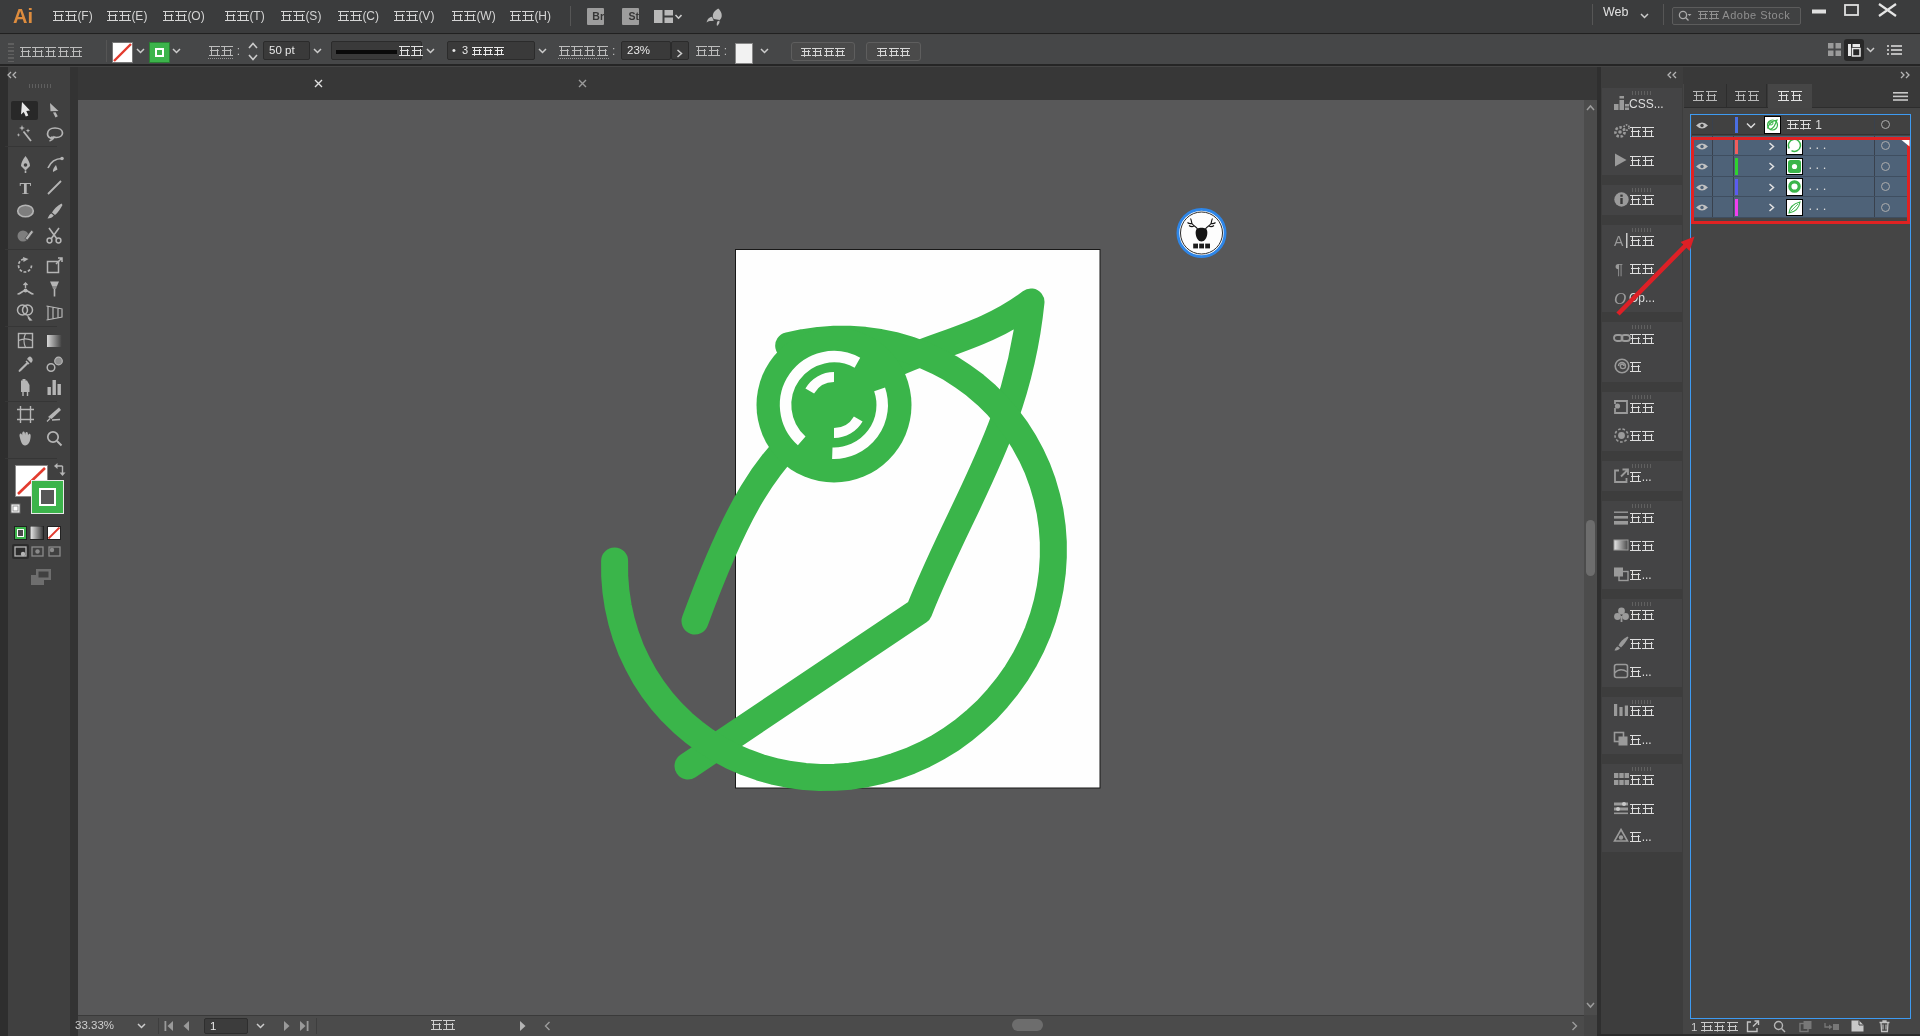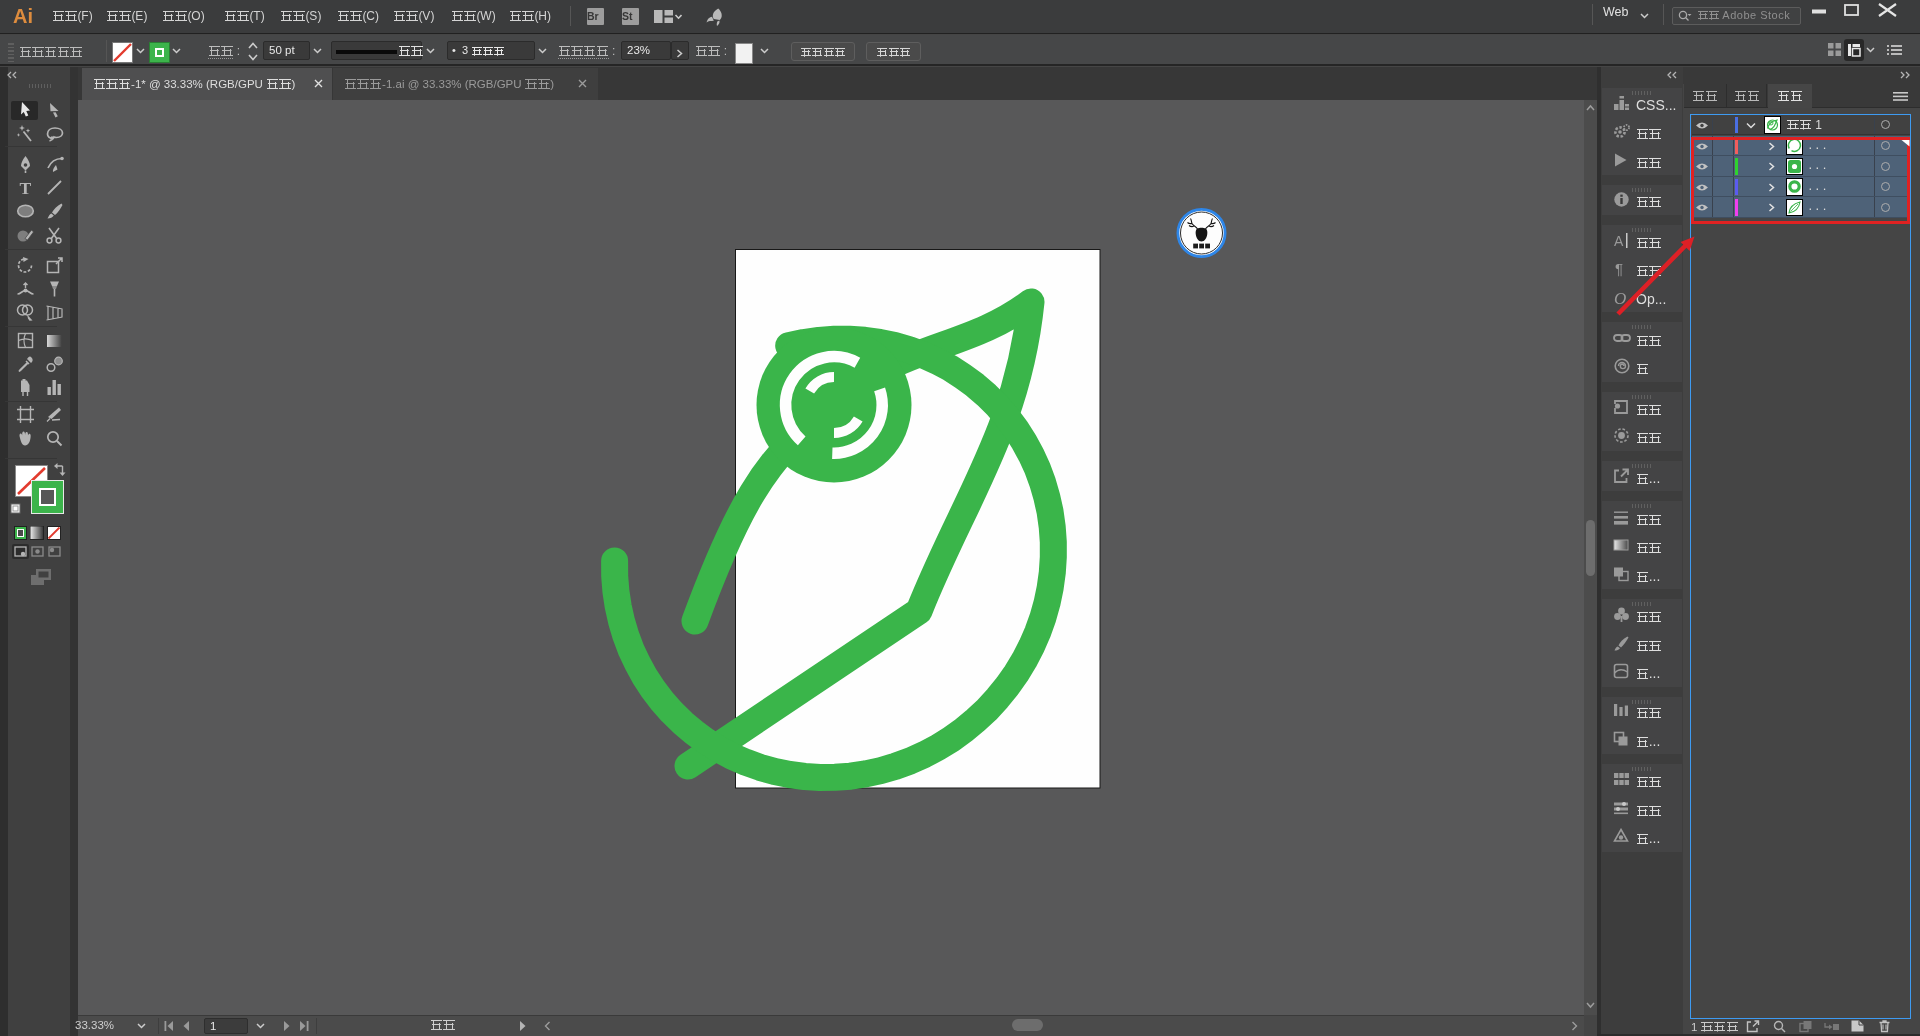--- a/index.html
+++ b/index.html
@@ -11,21 +11,21 @@
 background-image:linear-gradient(currentColor,currentColor),linear-gradient(currentColor,currentColor),linear-gradient(currentColor,currentColor),linear-gradient(currentColor,currentColor),linear-gradient(currentColor,currentColor);
 background-repeat:no-repeat;
 background-size:100% 1.15px,80% 1.15px,100% 1.15px,1.15px 78%,1.15px 55%;
 background-position:0 1.2px,1.2px 5.2px,0 9.8px,2.8px 2.2px,8.4px 4px}
 .k2{width:10px;height:10px;background-position:0 1px,1px 4.4px,0 8.4px,2.4px 2px,7.2px 3.4px}
 
 #titlebar{left:0;top:0;width:1920px;height:34px;background:#3b3c3d;border-bottom:1px solid #212121}
 #ailogo{left:13px;top:5px;font-size:20px;font-weight:bold;color:#dd8c3e;letter-spacing:0}
 .menu{top:0;height:33px;line-height:33px;font-size:12px;color:#d4d4d4}
 .badge{top:8px;width:17px;height:17px;background:#9d9d9d;color:#363636;font-size:10.5px;font-weight:bold;
-text-align:left;line-height:17px;border-radius:1px}
+text-align:right;line-height:17px;border-radius:1px}
 
 #controlbar{left:0;top:35px;width:1920px;height:31px;background:#464748;border-bottom:2px solid #252525}
 .cb-txt{top:0;height:29px;line-height:29px;font-size:12px;color:#bcbcbc}
 .cb-und{border-bottom:1px dotted #9a9a9a}
 .field{top:6px;height:19px;background:#3a3a3a;border:1px solid #2b2b2b;border-radius:2px;color:#e8e8e8;
 font-size:11.5px;line-height:17px}
 .chev{top:11px;width:9px;height:6px}
 .vsep{top:4px;width:1px;height:22px;background:#555}
 .btn{top:7px;height:19px;border:1px solid #5e5e5e;border-radius:3px;background:#4a4a4a;color:#d6d6d6;
 font-size:12px;text-align:center;line-height:17px}
@@ -44,21 +44,21 @@
 #vsb .thumb{left:2px;top:420px;width:9px;height:56px;background:#6d6d6d;border-radius:5px}
 #rsep{left:1597px;top:67px;width:4px;height:969px;background:#2f2f2f}
 
 #statusbar{left:78px;top:1015px;width:1506px;height:21px;background:#4b4b4b;border-top:1px solid #3a3a3a}
 .sb-txt{top:0;height:20px;line-height:20px;font-size:11.5px;color:#cfcfcf}
 
 #icondock{left:1601px;top:67px;width:82px;height:969px;background:#3d3d3d}
 .pgroup{position:absolute;left:1px;width:80px;background:#444445}
 .pitem{position:absolute;left:0;width:80px;height:28.5px}
 .pitem svg{position:absolute;left:11px;top:5px}
-.plabel{position:absolute;left:34px;top:7px;font-size:14px;color:#dedede}
+.plabel{position:absolute;left:27px;top:7px;font-size:12px;color:#dedede}
 .grip{position:absolute;left:30px;top:3px;width:19px;height:4px;
 background:repeating-linear-gradient(90deg,#606060 0 1.5px,#0000 1.5px 3px)}
 
 #layersdock{left:1683px;top:67px;width:237px;height:969px;background:#454545}
 .ptab{position:absolute;top:17px;height:24px;font-size:12px;line-height:24px;text-align:center}
 .row{position:absolute;left:8.5px;width:218px;height:20.6px}
 .eye{position:absolute;left:3px;top:6px;width:14px;height:9px}
 .cbar{position:absolute;left:43.5px;top:2px;width:3px;height:16.6px}
 .thumbbox{position:absolute;top:1.5px;width:17px;height:17.5px;background:#fff;border:1px solid #000}
 .rowtxt{position:absolute;font-size:12px;color:#dcdcdc;line-height:20.6px;height:20.6px}
@@ -194,27 +194,23 @@
 <rect x="0" y="1" width="2" height="2" fill="#bbb"></rect>
         <rect x="4" y="1" width="11" height="2" fill="#bbb"></rect>
 <rect x="0" y="5" width="2" height="2" fill="#bbb"></rect>
         <rect x="4" y="5" width="11" height="2" fill="#bbb"></rect>
 <rect x="0" y="9" width="2" height="2" fill="#bbb"></rect>
         <rect x="4" y="9" width="11" height="2" fill="#bbb"></rect>
 </svg>
 </div>
 
 <div class="abs" id="tabbar"></div>
-<div class="abs tab" style="left:82px;width:250px;background:#4f4f50;color:#dedede;padding-left:11px">
-<span class="k"></span><span class="k"></span><span class="k"></span>-1* @ 33.33% (RGB/GPU <span class="k"></span><span class="k"></span>)</div>
 <svg class="abs" style="left:314px;top:79px" width="9" height="9" viewBox="0 0 9 9">
       <path d="M1 1 L8 8 M8 1 L1 8" stroke="#e0e0e0" stroke-width="1.4"></path>
     </svg>
-<div class="abs tab" style="left:333px;width:265px;background:#3f3f3f;color:#9b9b9b;padding-left:11px">
-<span class="k"></span><span class="k"></span><span class="k"></span>-1.ai @ 33.33% (RGB/GPU <span class="k"></span><span class="k"></span>)</div>
 <svg class="abs" style="left:578px;top:79px" width="9" height="9" viewBox="0 0 9 9">
       <path d="M1 1 L8 8 M8 1 L1 8" stroke="#9b9b9b" stroke-width="1.4"></path>
     </svg>
 <svg class="abs" style="left:6px;top:71px;z-index:6" width="11" height="8" viewBox="0 0 11 8">
       <path d="M5 1 L2 4 L5 7 M10 1 L7 4 L10 7" stroke="#b5b5b5" stroke-width="1.3" fill="none"></path>
     </svg>
 <div class="abs" style="left:29px;top:84px;width:24px;height:4px;z-index:6;background:repeating-linear-gradient(90deg,#5f5f5f 0 1.5px,#0000 1.5px 3px)"></div>
 
 <div class="abs" id="lwin"></div>
 <div class="abs" id="toolcol"></div>

